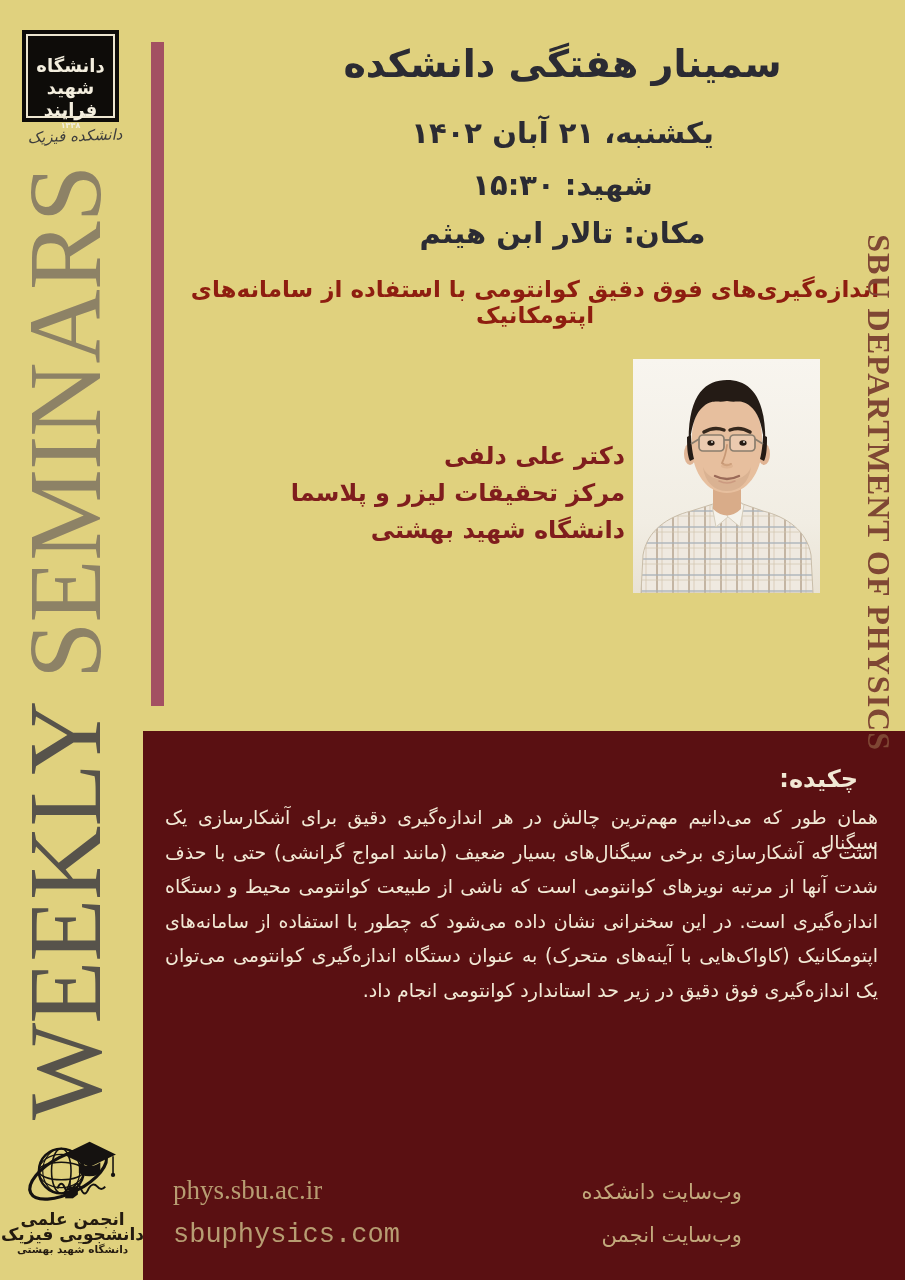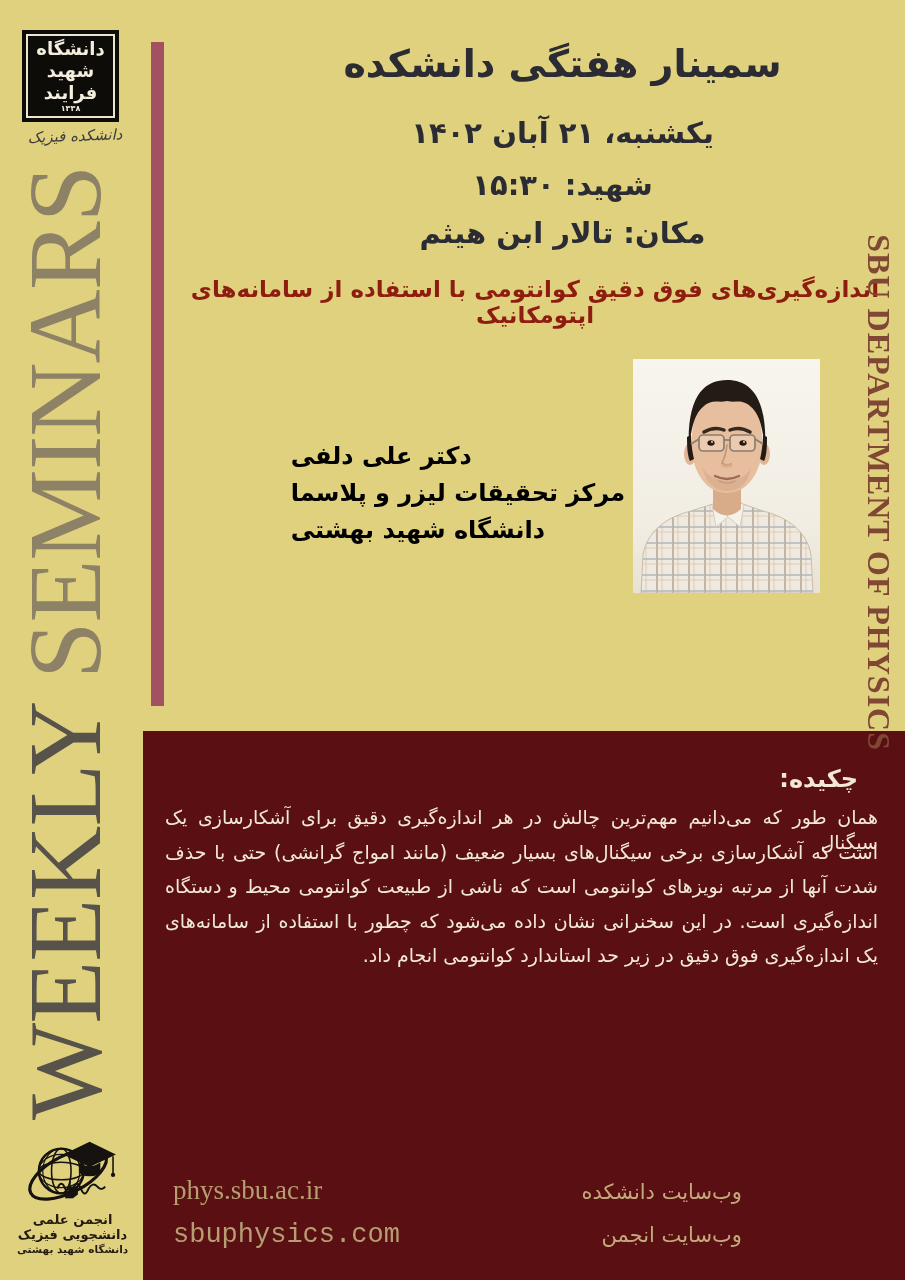--- a/index.html
+++ b/index.html
@@ -11,21 +11,21 @@
   
   .accent-line { position:absolute; left:151px; top:42px; width:13px; height:664px; background:#a35062; }
 
   .uni-logo { position:absolute; left:22px; top:30px; width:97px; height:92px; background:#0e0c09; }
   .uni-logo-inner {
     position:absolute; top:4px; left:4px; right:4px; bottom:4px;
     border:2px solid #ece5d0; color:#f3eede; text-align:center; direction:rtl;
     font-weight:bold;
   }
   .uni-logo-inner .row { font-size:18px; line-height:22px; }
-  .uni-logo-inner .row:first-child { padding-top:2px; }
+  .uni-logo-inner .row:first-child { padding-top:19px; }
   .uni-logo-inner .year { font-size:8px; letter-spacing:3px; line-height:10px; }
 
   .faculty-script {
     position:absolute; left:20px; top:127px; width:110px; text-align:center;
     font-style:italic; font-size:15px; color:#3c3c3c; direction:rtl; transform:rotate(-2deg);
   }
 
   .vertical-title {
     position:absolute; left:6px; top:1120px; transform:rotate(-90deg); transform-origin:0 0;
     white-space:nowrap; font-family:"Liberation Serif", serif; font-size:103px; letter-spacing:-1px;
@@ -41,22 +41,22 @@
   .h-time     { top:152px; font-size:29px; }
   .h-location { top:200px; font-size:29px; }
 
   .talk-title {
     position:absolute; left:155px; top:276px; width:760px; text-align:center; direction:rtl;
     font-size:23px; font-weight:bold; color:#8e1d10;
   }
 
   
   .speaker-info {
-    position:absolute; right:280px; top:438px; text-align:left; direction:rtl;
-    color:#000000; font-size:24px; line-height:37px; font-weight:bold; white-space:nowrap;
+    position:absolute; right:280px; top:438px; text-align:right; direction:rtl;
+    color:#7f1d1d; font-size:24px; line-height:37px; font-weight:bold; white-space:nowrap;
   }
   .speaker-photo { position:absolute; left:633px; top:359px; width:187px; height:234px; }
 
   
   .abstract-box { position:absolute; left:143px; top:731px; width:762px; height:549px; background:#5a1012; }
   .abstract-label { position:absolute; top:34px; right:47px; font-size:24px; color:#f2e9d5; direction:rtl; font-weight:bold; }
   .abstract-lines { position:absolute; top:74px; left:22px; width:713px; direction:rtl; color:#f2e9d5; font-size:19px; }
   .abstract-lines .line { height:34.6px; line-height:25px; text-align:justify; text-align-last:justify; overflow:visible; white-space:nowrap0; }
   .abstract-lines .line.last { text-align-last:right; }
 
@@ -68,21 +68,21 @@
 
   .url { position:absolute; left:30px; font-family:"Liberation Serif", serif; font-size:27px; color:#b79d72; }
   .url1 { top:444px; } .url2 { top:489px;font-family:Liberation Mono, monospace; }
   .site-label { position:absolute; right:163px; direction:rtl; font-size:21px; color:#c3a97c; }
   .site-label1 { top:449px; } .site-label2 { top:492px; }
 
   
   .assoc-logo { position:absolute; left:24px; top:1130px; width:98px; height:82px; }
   .assoc-caption { position:absolute; left:0; top:1212px; width:145px; text-align:center; direction:rtl;
                    color:#241b10; font-weight:bold; }
-  .assoc-caption .c1 { font-size:13px; line-height:15px; }
+  .assoc-caption .c1 { font-size:17px; line-height:15px; }
   .assoc-caption .c2 { font-size:10.5px; line-height:14px; }
 </style>
 </head>
 <body>
 
 <div class="poster">
 
   <div class="accent-line"></div>
 
   <div class="uni-logo">
@@ -173,20 +173,21 @@
     </svg>
   </div>
 
   <div class="abstract-box">
     <div class="abstract-label">چکیده:</div>
     <div class="abstract-lines">
       <div class="line">همان طور که می‌دانیم مهم‌ترین چالش در هر اندازه‌گیری دقیق برای آشکارسازی یک سیگنال</div>
       <div class="line">است که آشکارسازی برخی سیگنال‌های بسیار ضعیف (مانند امواج گرانشی) حتی با حذف</div>
       <div class="line">شدت آنها از مرتبه نویزهای کوانتومی است که ناشی از طبیعت کوانتومی محیط و دستگاه</div>
       <div class="line">اندازه‌گیری است. در این سخنرانی نشان داده می‌شود که چطور با استفاده از سامانه‌های</div>
+      <div class="line">اپتومکانیک (کاواک‌هایی با آینه‌های متحرک) به عنوان دستگاه اندازه‌گیری کوانتومی می‌توان</div>
       <div class="line last">یک اندازه‌گیری فوق دقیق در زیر حد استاندارد کوانتومی انجام داد.</div>
     </div>
 
     <div class="watermark">SBU DEPARTMENT OF PHYSICS</div>
 
     <div class="url url1">phys.sbu.ac.ir</div>
     <div class="url url2">sbuphysics.com</div>
     <div class="site-label site-label1">وب‌سایت دانشکده</div>
     <div class="site-label site-label2">وب‌سایت انجمن</div>
   </div>

